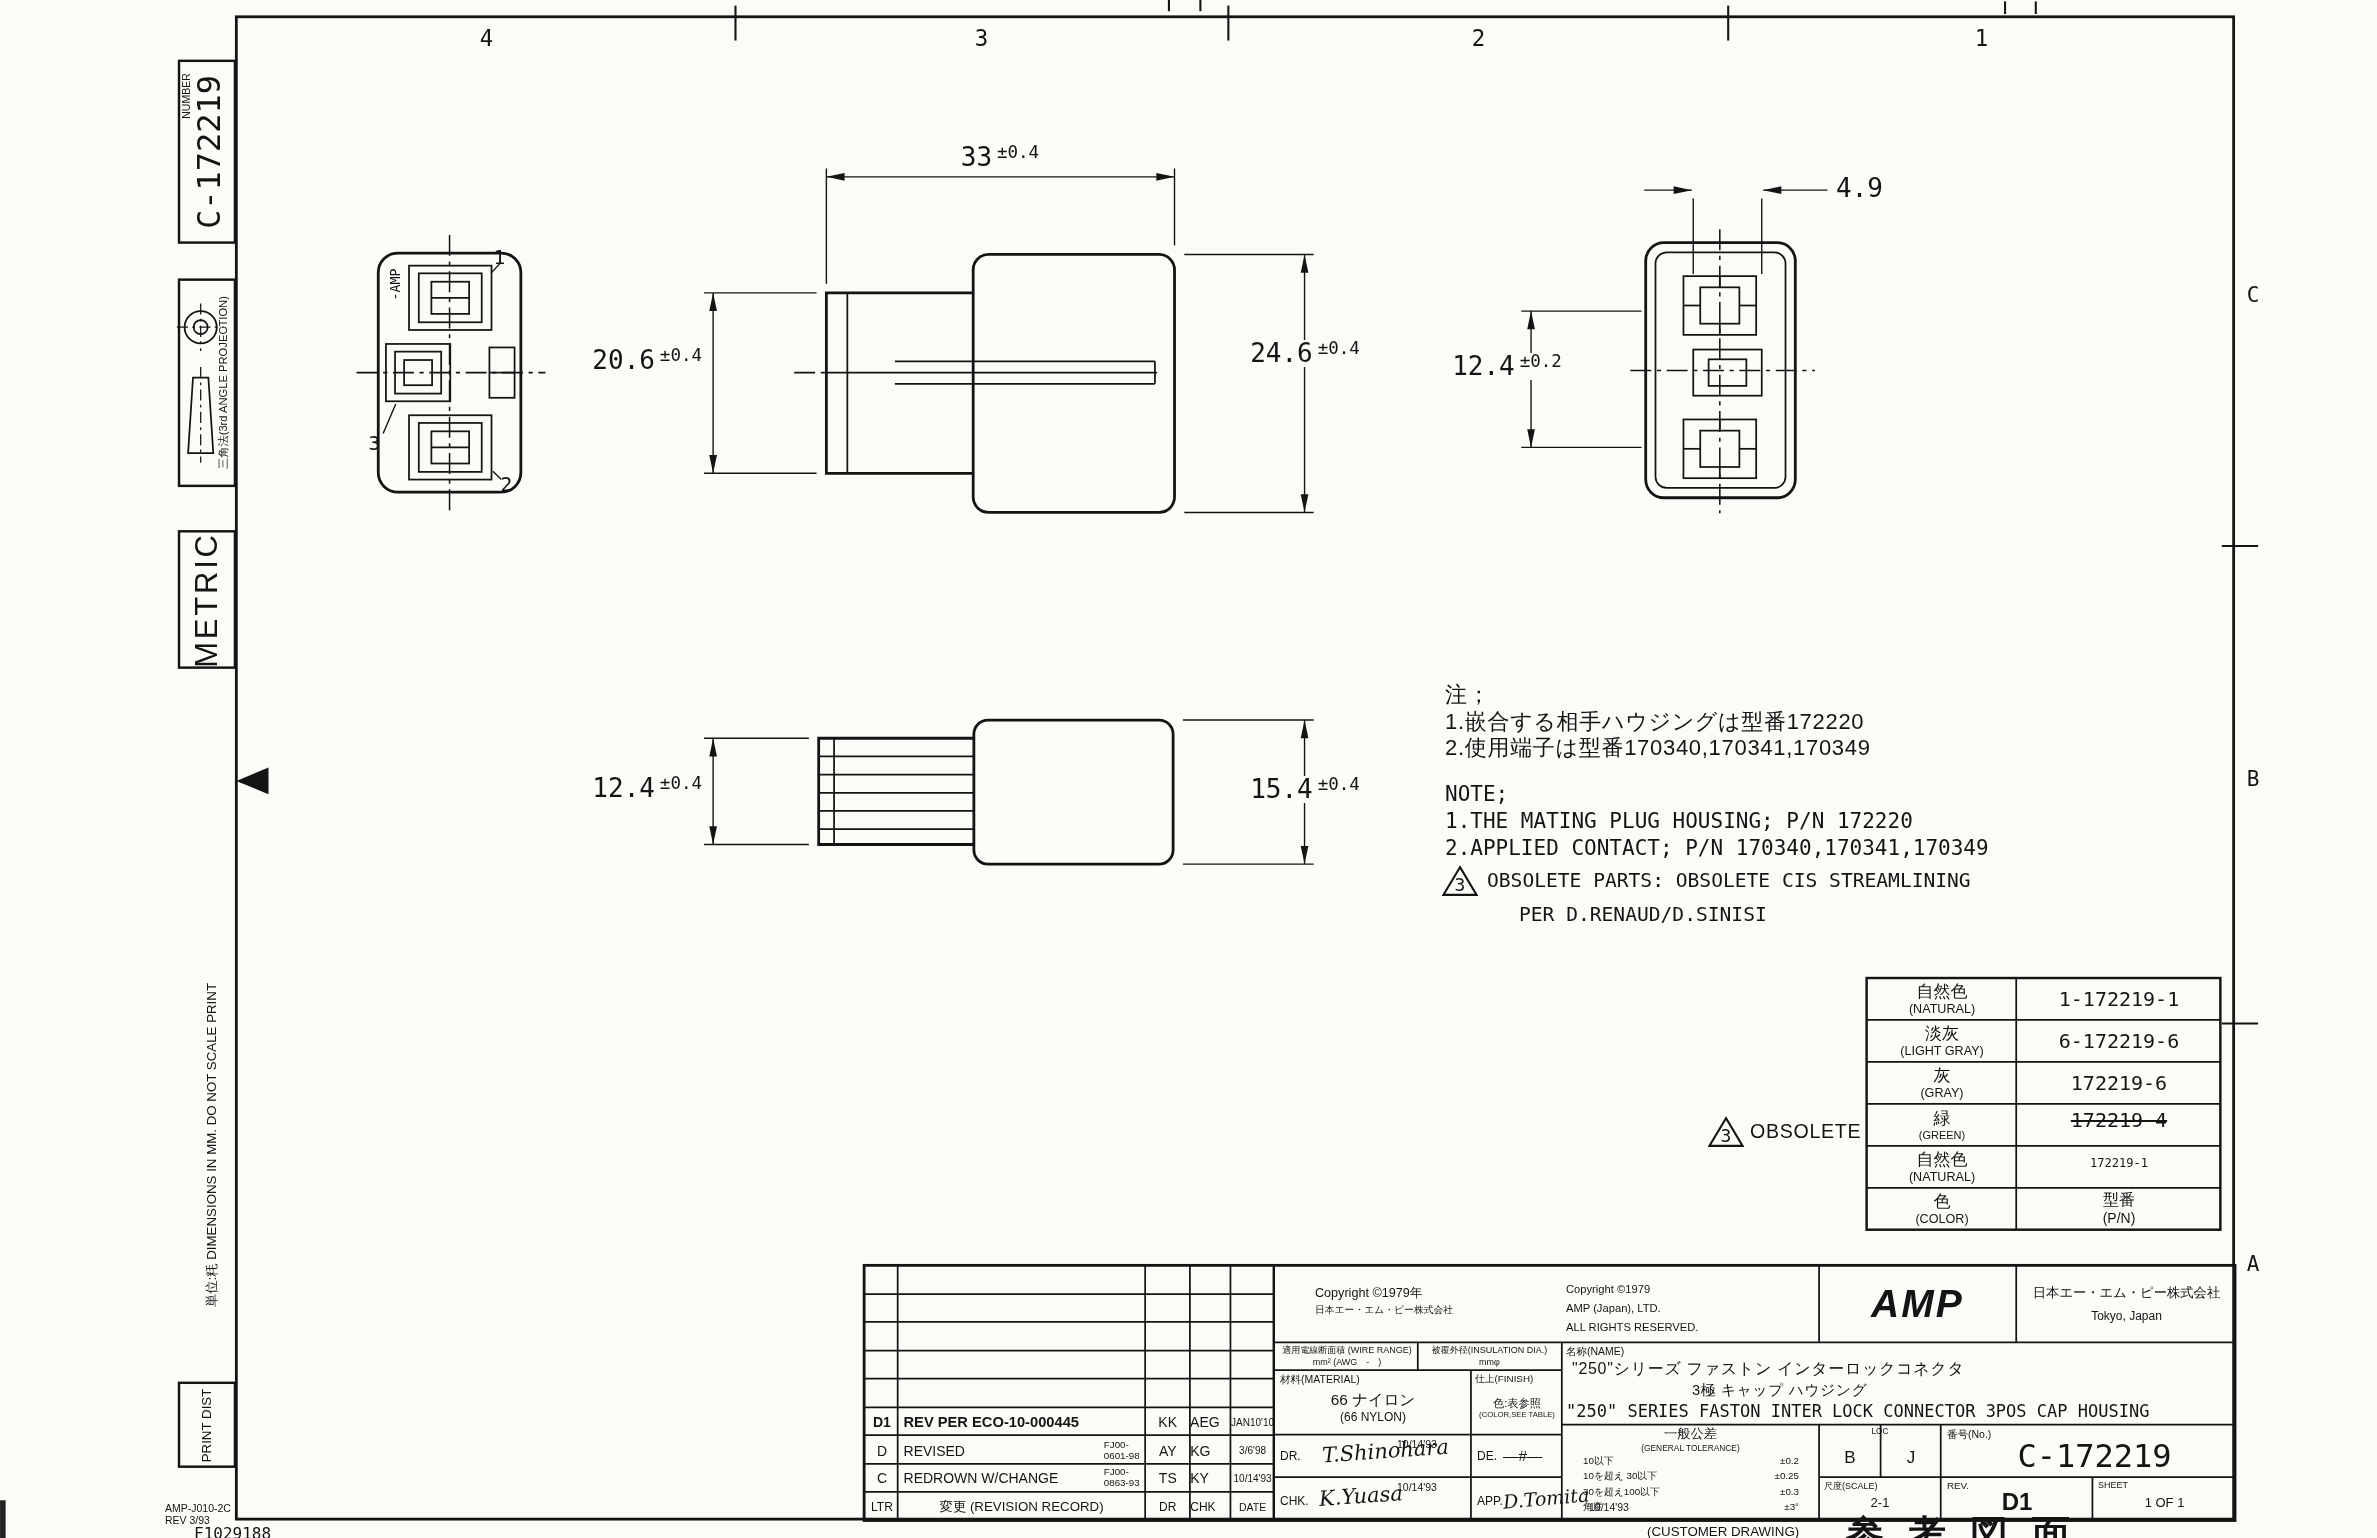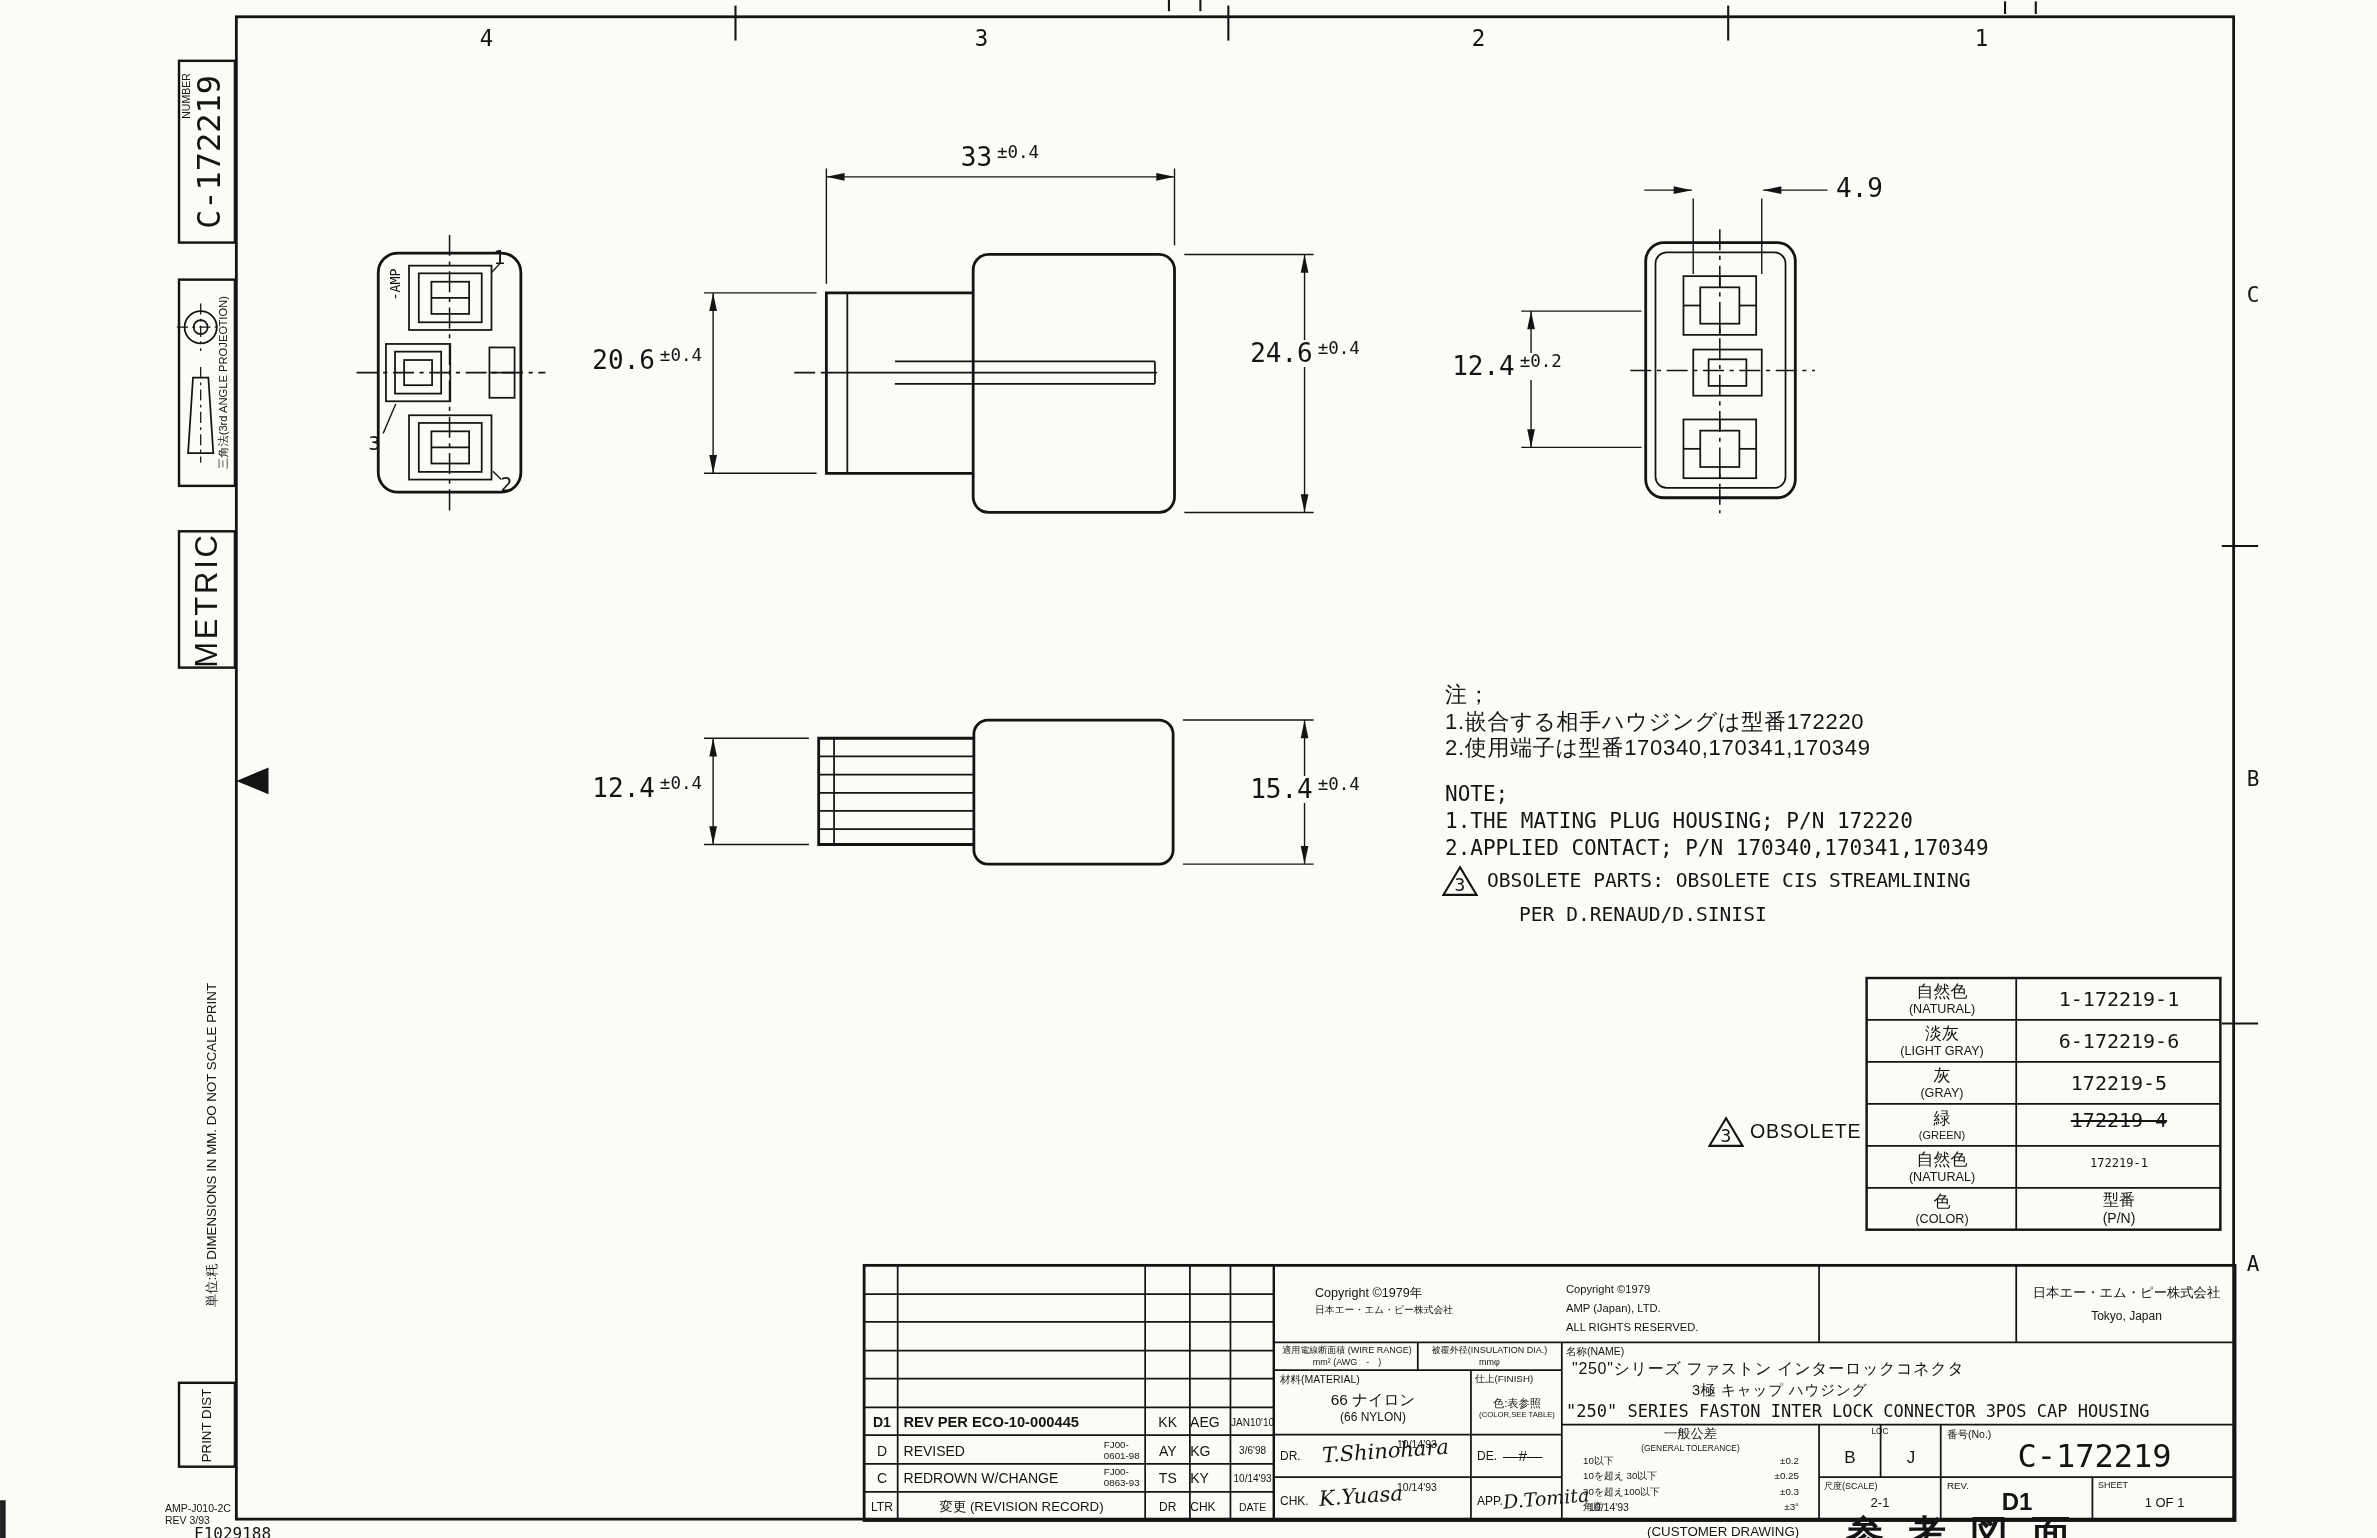--- a/index.html
+++ b/index.html
@@ -316,21 +316,21 @@
     <div style="font-size:12.6px">(LIGHT GRAY)</div>
   </div>
   <div class="cell mono" style="left:2017px;top:1020px;width:204px;height:42px;font-size:20px">
     <div>6-172219-6</div>
   </div>
   <div class="cell" style="left:1867px;top:1062px;width:150px;height:42px">
     <div style="font-size:17px">灰</div>
     <div style="font-size:12.6px">(GRAY)</div>
   </div>
   <div class="cell mono" style="left:2017px;top:1062px;width:204px;height:42px;font-size:20px">
-    <div>172219-5</div>
+    <div>172219-6</div>
   </div>
   <div class="cell" style="left:1867px;top:1104px;width:150px;height:42px">
     <div style="font-size:17px">緑</div>
     <div style="font-size:11px">(GREEN)</div>
   </div>
   <div class="cell mono" style="left:2017px;top:1104px;width:204px;height:32px;font-size:20px">
     <div class="strike">172219-4</div>
   </div>
   <div class="cell" style="left:1867px;top:1146px;width:150px;height:42px">
     <div style="font-size:17px">自然色</div>
@@ -388,20 +388,23 @@
   </div>
 
   <div class="abs" style="left:1315px;top:1284px;font-size:12.6px;line-height:1.5">
     <div>Copyright ©1979年</div>
     <div style="font-size:9.8px">日本エー・エム・ピー株式会社</div>
   </div>
   <div class="abs" style="left:1566px;top:1280px;font-size:11.2px;line-height:1.7">
     <div>Copyright ©1979</div>
     <div>AMP (Japan), LTD.</div>
     <div>ALL RIGHTS RESERVED.</div>
+  </div>
+  <div class="cell" style="left:1819px;top:1266px;width:197px;height:77px">
+    <span style="font-size:39px;font-weight:900;font-style:italic;letter-spacing:2.1px">AMP</span>
   </div>
   <div class="cell" style="left:2017px;top:1266px;width:219px;height:77px">
     <div style="font-size:13.3px">日本エー・エム・ピー株式会社</div>
     <div style="font-size:12px;margin-top:7px">Tokyo, Japan</div>
   </div>
   <div class="cell" style="left:1277px;top:1344px;width:140px;height:25px;font-size:9px">
     <div>適用電線断面積 (WIRE RANGE)</div>
     <div>mm² (AWG　-　)</div>
   </div>
   <div class="cell" style="left:1419px;top:1344px;width:141px;height:25px;font-size:9px">

